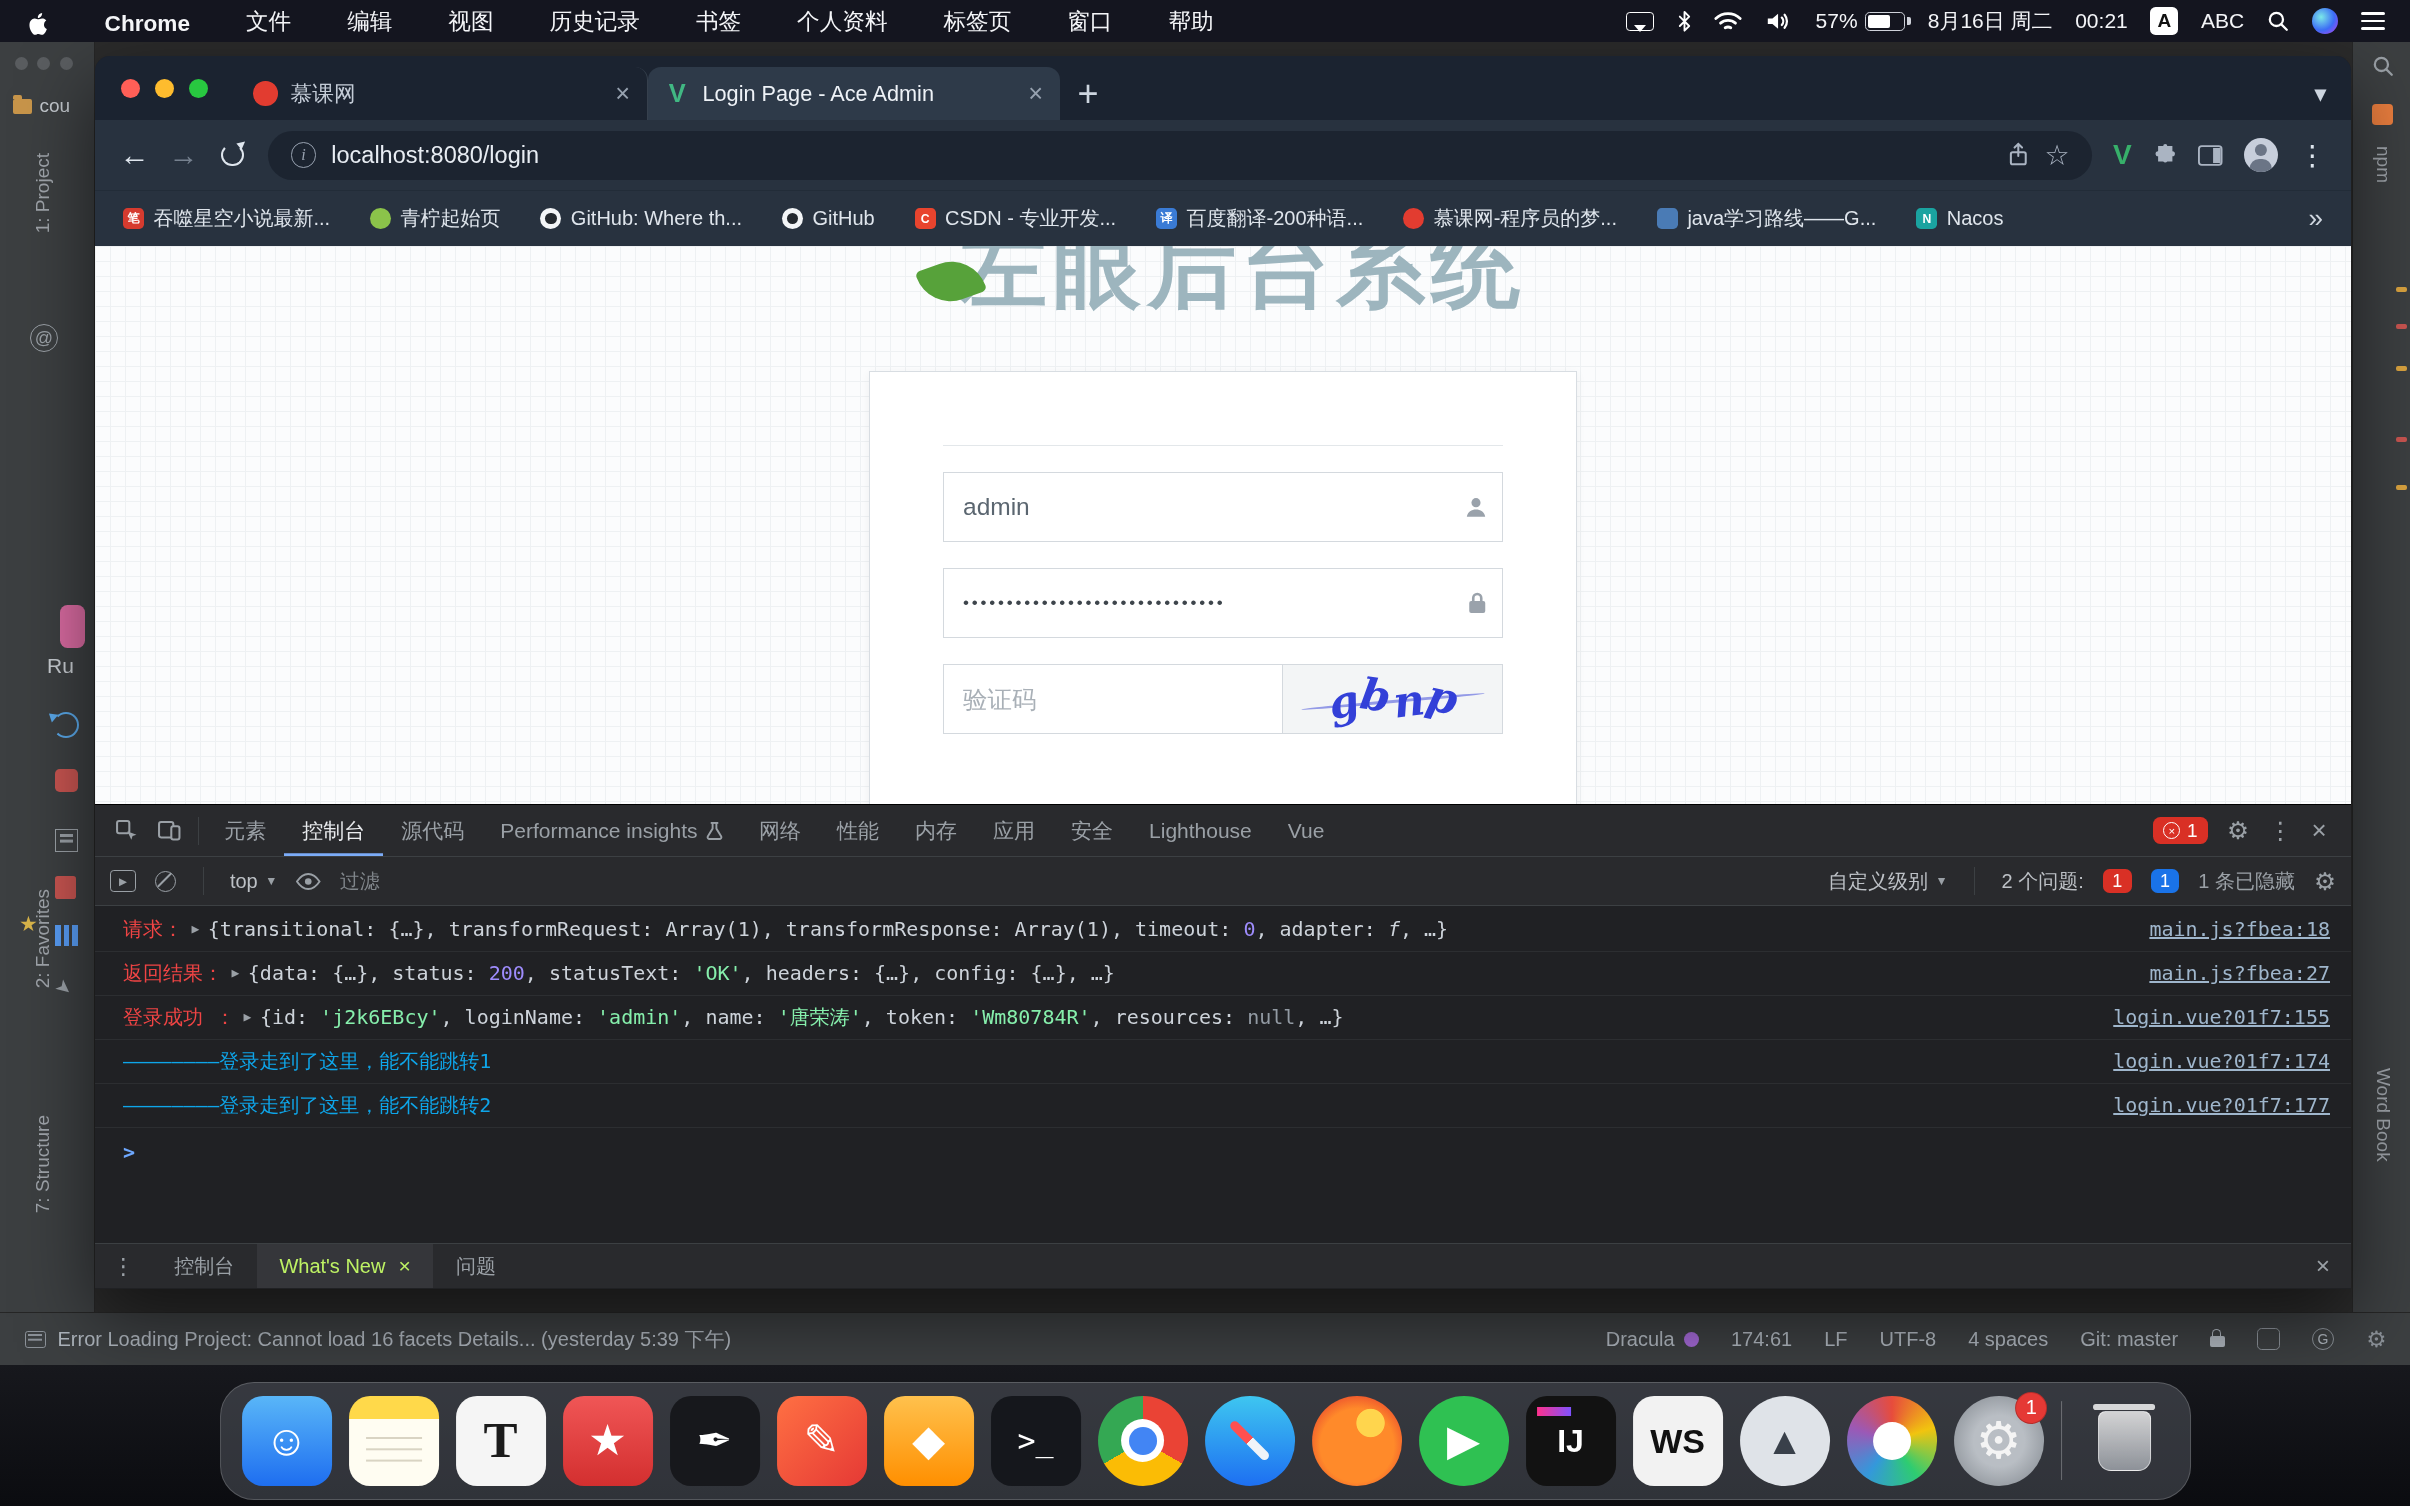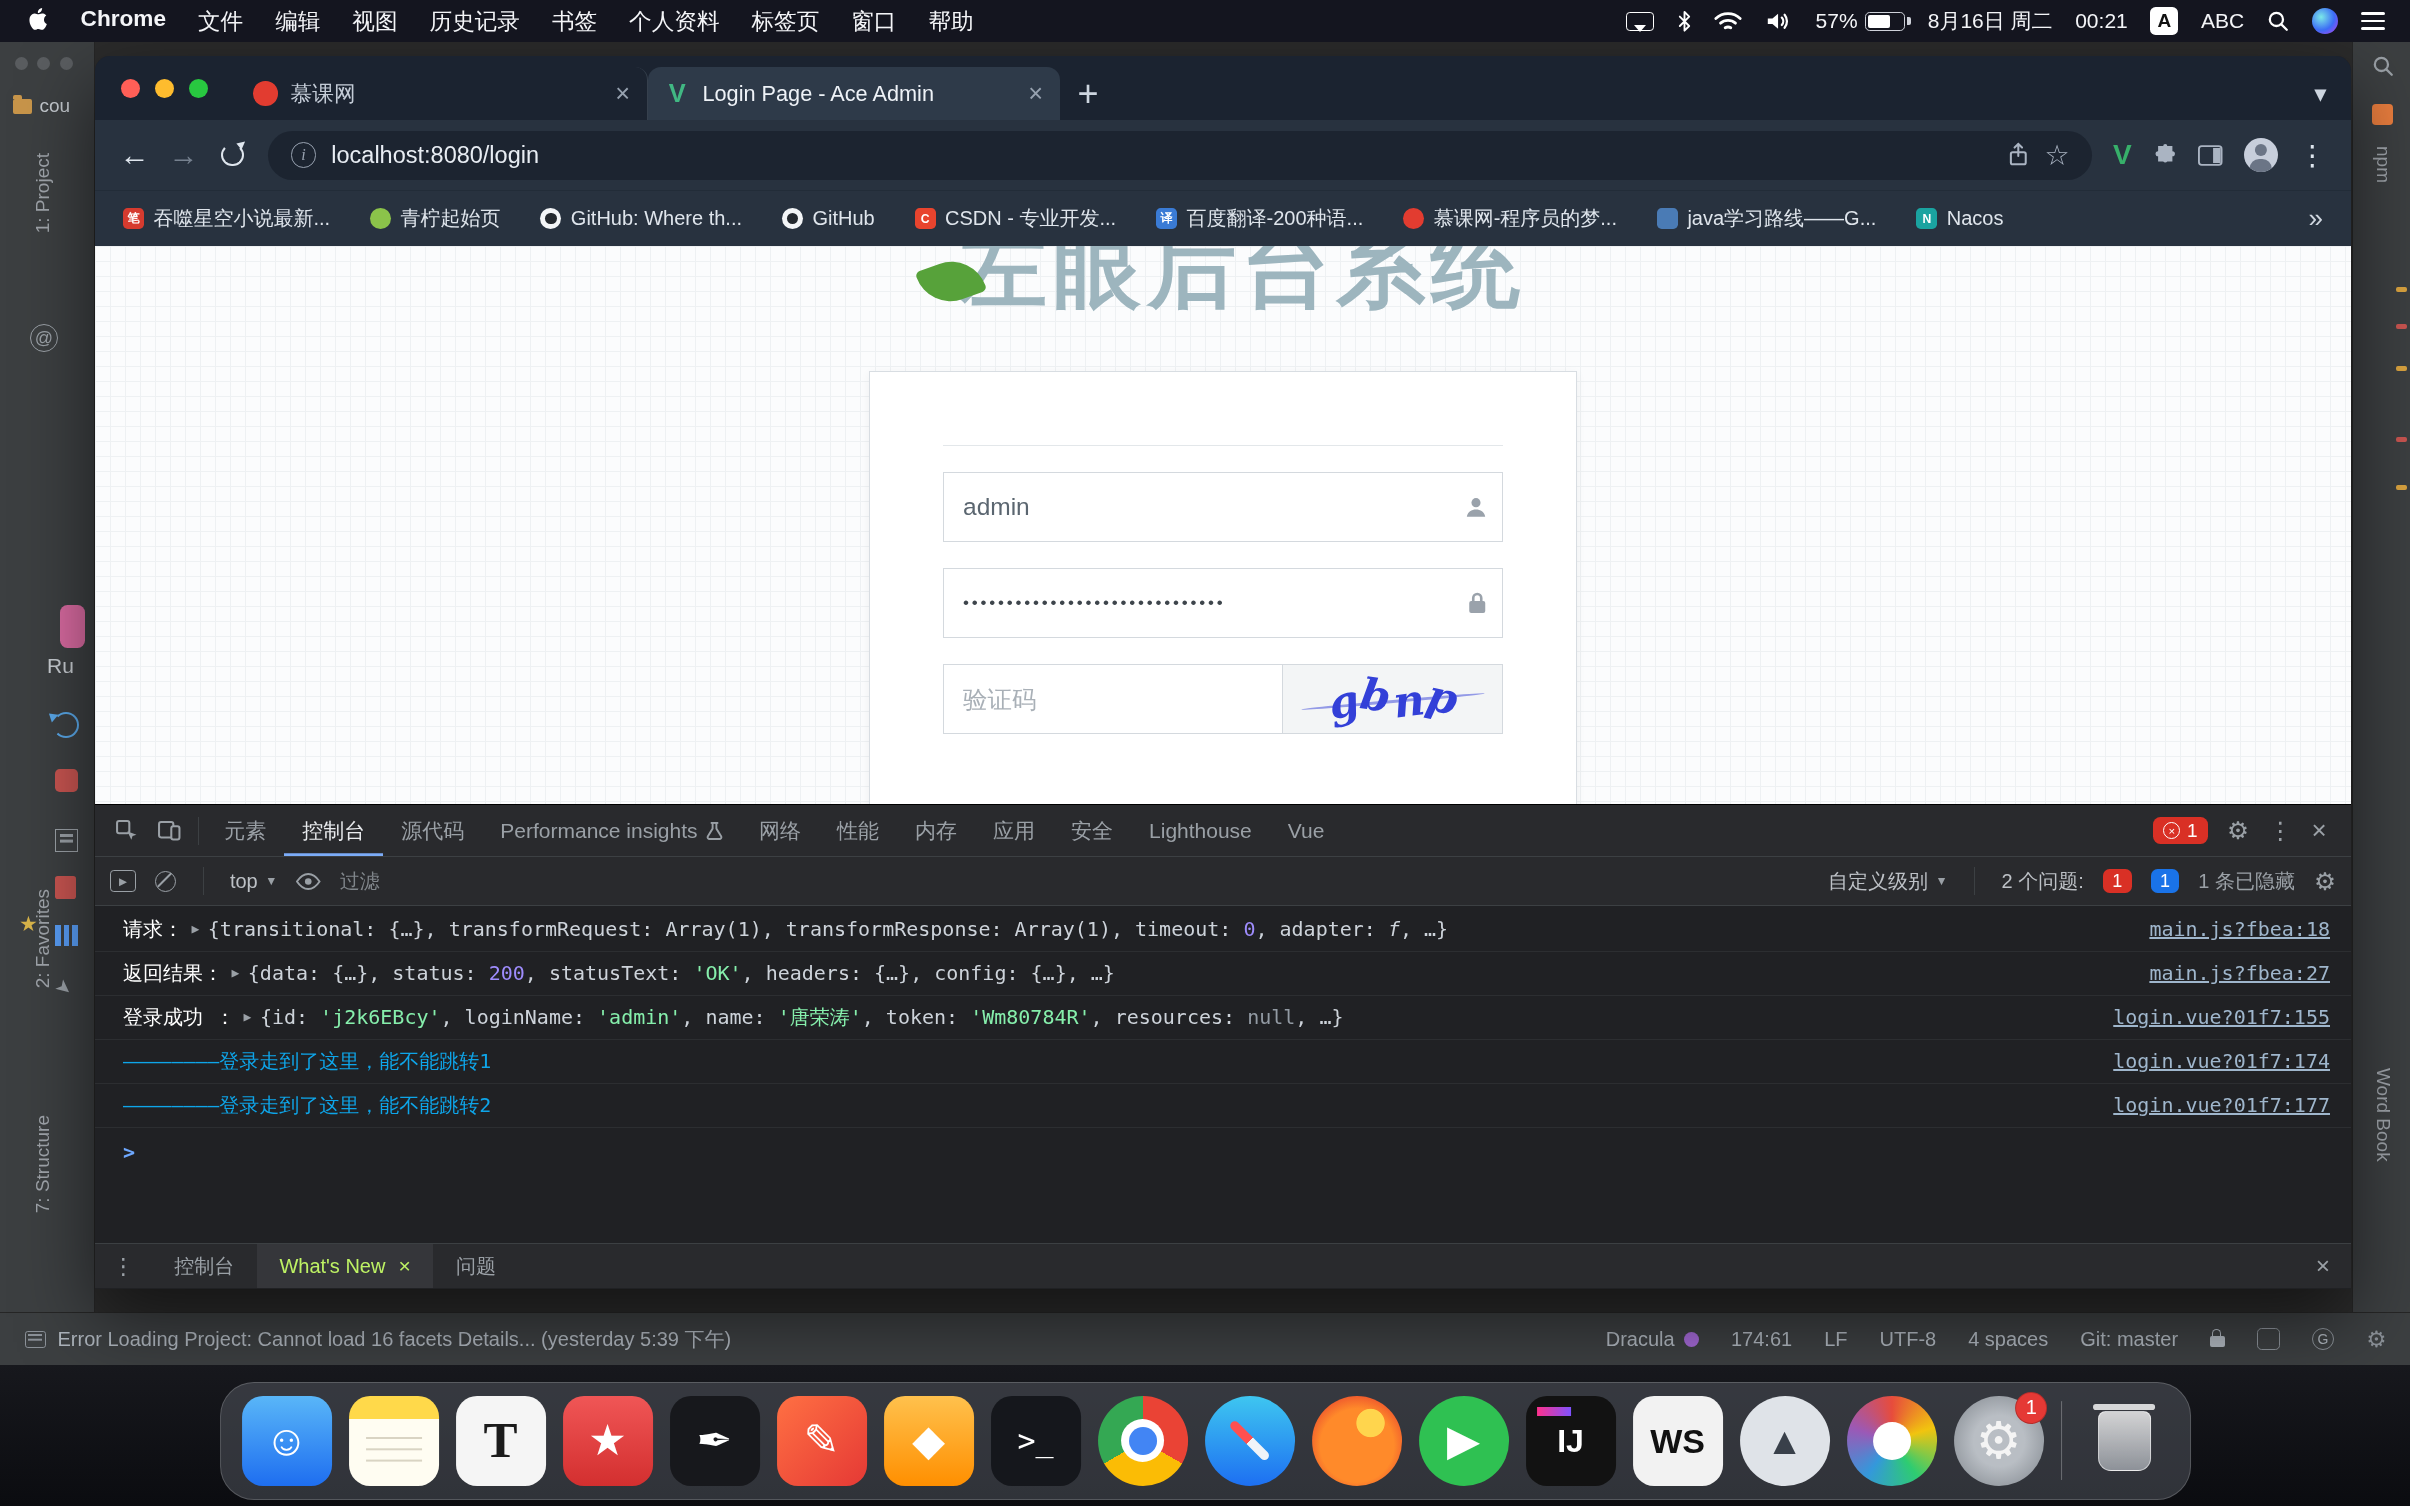--- a/index.html
+++ b/index.html
@@ -1,21 +1,21 @@
 <!DOCTYPE html>
 <html style="font-size:15px"><head>
 <meta charset="utf-8">
 <style>
 *{margin:0;padding:0;box-sizing:border-box}
 html,body{width:2411px;height:1507px;overflow:hidden}
 body{position:relative;background:#08080b;font-family:"Liberation Sans","DejaVu Sans",sans-serif;color:#fff}
 i,em{font-style:normal}
 
 .menubar{position:absolute;inset:0 0 auto 0;height:42px;background:#14151f;display:flex;align-items:center;padding:0 26px;font-size:22.6px;color:#f4f5f8;z-index:60}
-.mb-left{display:flex;align-items:flex-start;gap:32px}
+.mb-left{display:flex;align-items:flex-end;gap:56px}
 .mb-app{font-weight:bold}
 .mb-right{margin-left:auto;display:flex;align-items:center;gap:22.6px;font-size:21px}
 .mi-screen{width:28px;height:19px;border:1.9px solid #fff;border-radius:3.8px;position:relative}
 .mi-screen::after{content:"";position:absolute;left:50%;bottom:-2.8px;transform:translateX(-50%);border-left:6.6px solid transparent;border-right:6.6px solid transparent;border-top:7.5px solid #fff}
 .battery{width:40px;height:19px;border:1.9px solid #cfd2da;border-radius:4.7px;position:relative;display:inline-block;vertical-align:-2.8px;margin-left:7.5px}
 .battery::before{content:"";position:absolute;left:1.9px;top:1.9px;bottom:1.9px;width:57%;background:#fff;border-radius:1.9px}
 .battery::after{content:"";position:absolute;right:-6.6px;top:4.7px;width:3.8px;height:7.5px;background:#cfd2da;border-radius:0 1.9px 1.9px 0}
 .inputbadge{width:28px;height:28px;background:#fff;color:#111;border-radius:5.6px;display:flex;align-items:center;justify-content:center;font-size:19px;font-weight:bold}
 .siri{width:26px;height:26px;border-radius:50%;background:radial-gradient(circle at 35% 35%,#7be8e8,#3c6cf5 55%,#c43cf0)}
 .cclist{display:flex;flex-direction:column;gap:4.7px}
@@ -135,21 +135,21 @@
 .clear::after{content:"";position:absolute;left:-0.9px;top:7.5px;width:19px;height:1.9px;background:#9aa0a6;transform:rotate(-45deg)}
 .caret{font-size:12.2px;color:#9aa0a6}
 .ddl{display:flex;align-items:center;gap:7.5px}
 .filter{flex:1;color:#80868b}
 .badge{border-radius:6.6px;padding:1.9px 9.4px;font-size:18px;color:#fff}
 .badge.red{background:#d93025}.badge.blue{background:#1a73e8}
 .hiddenlbl{color:#9aa0a6}
 .dt-console{flex:1;overflow:hidden;font-family:"DejaVu Sans Mono",monospace;font-size:20px;padding-top:1.9px}
 .crow{display:flex;align-items:flex-start;padding:8.5px 21px 8.5px 28px;border-bottom:0.9px solid #2c2e31;gap:8.5px;line-height:1.3}
 .carrow{color:#9aa0a6;font-size:13px;margin-top:4.7px;flex:none}
-.clabel{color:#ffffff;white-space:nowrap}
+.clabel{color:#ef4444;white-space:nowrap}
 .cbody{color:#cdd3da}
 .sg-key{color:#cdd3da}.sg-num{color:#9e8cfc}.sg-str{color:#86efac}.sg-nul{color:#929aa3}.sg-fn{font-style:italic;color:#cdd3da}
 .cplain{color:#0ea5e9}
 .clink{margin-left:auto;color:#9fb6cc;text-decoration:underline;white-space:nowrap;padding-left:28px}
 .crow.prompt{border-bottom:none;padding-top:11.3px}
 .cprompt{color:#6ea8fe;font-weight:bold}
 .dt-drawer{height:45px;background:#292a2d;border-top:0.9px solid #3c4043;display:flex;align-items:center;font-size:20px;color:#9aa0a6;flex:none}
 .dw-kebab{padding:0 17px;font-size:22.6px}
 .dw-tab{padding:0 22.6px;height:100%;display:flex;align-items:center;gap:13px}
 .dw-tab.active{background:#35363a;color:#bef264}

